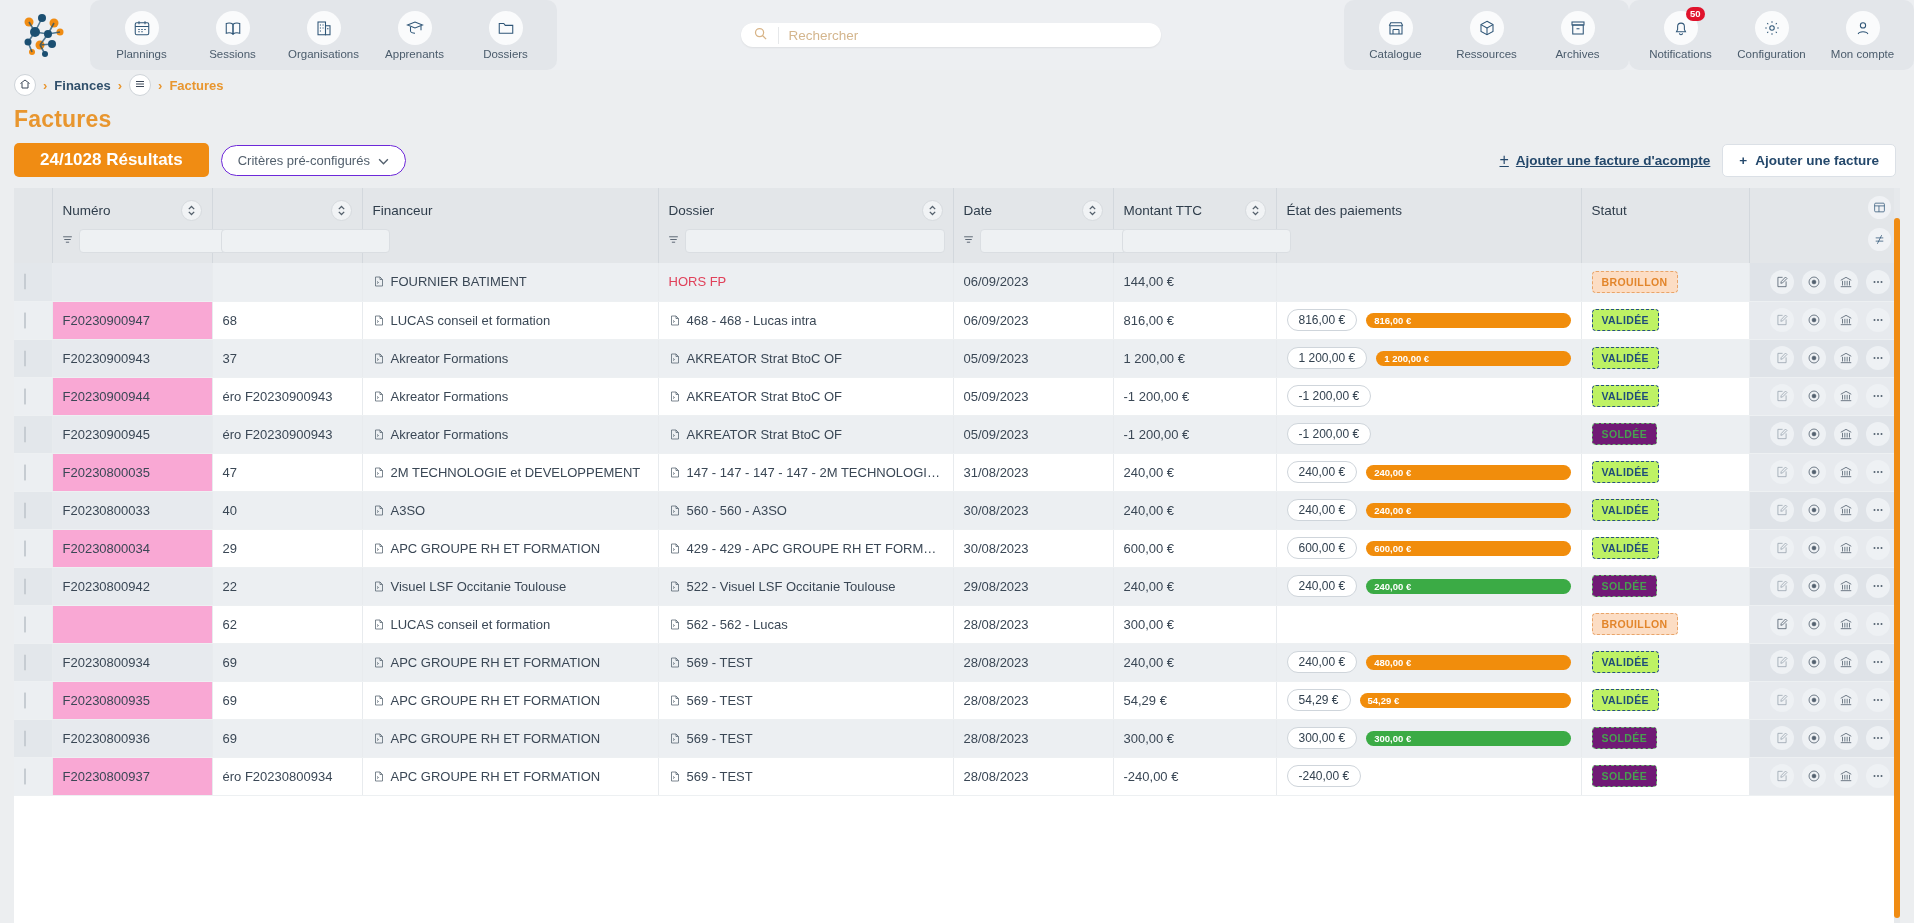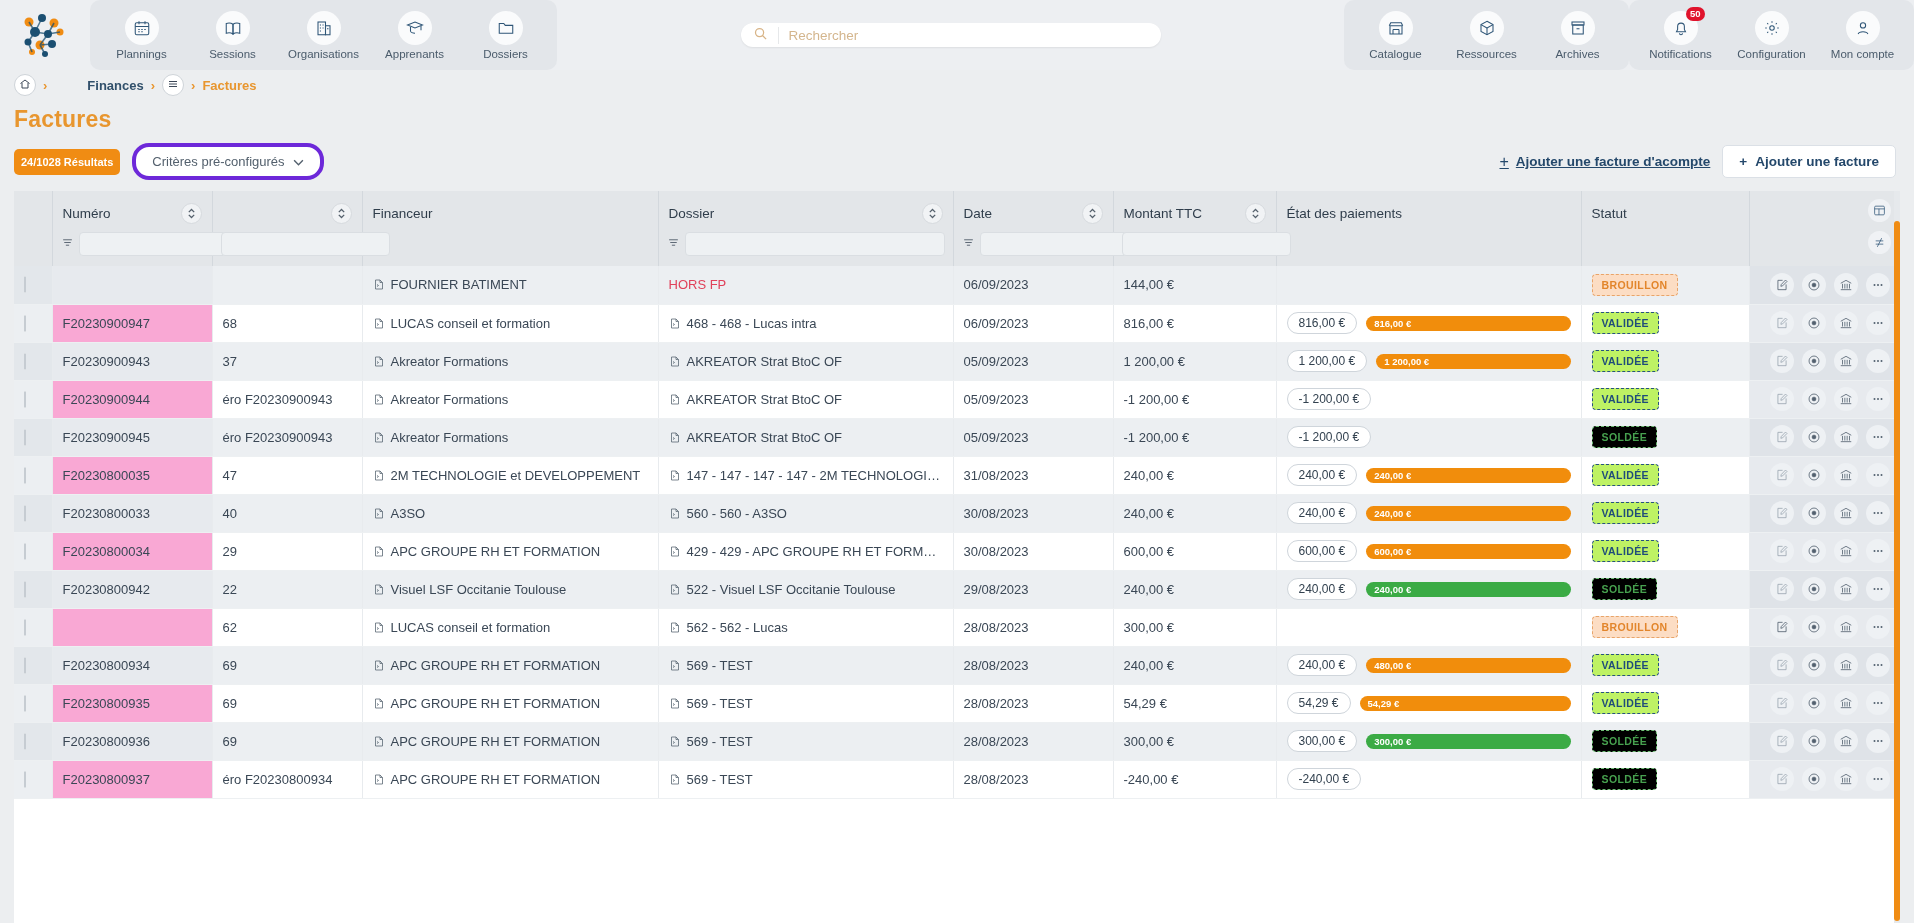--- a/index.html
+++ b/index.html
@@ -89,41 +89,41 @@
     background: #eceef0;
     font-size: 13px;
   }
   .crumb-circle {
     width: 22px; height: 22px; border-radius: 50%;
     border: 1px solid #cfd4d9; background: #fff;
     display: flex; align-items: center; justify-content: center;
     cursor: pointer;
   }
   .crumb-sep { color: #e8962f; font-weight: bold; font-size: 13px; }
-  .crumb-link { color: #31506b; font-weight: bold; cursor: pointer; font-size: 13px; margin-left: 33px; }
+  .crumb-link { color: #31506b; font-weight: bold; cursor: pointer; font-size: 13px; }
   .crumb-cur  { color: #e8962f; font-weight: bold; font-size: 13px; }
 
   
   .pagehead { padding: 6px 14px 0 14px; }
   .pagetitle {
     color: #e8962f; font-size: 23px; font-weight: bold;
     letter-spacing: .2px;
   }
   .toolbar {
     display: flex; align-items: center; gap: 12px;
     margin-top: 10px; padding-right: 4px;
   }
   .pill-results {
     background: #f08c13; color: #fff;
-    font-size: 11px; font-weight: bold;
-    border-radius: 5px; padding: 7px 7px;
+    font-size: 17px; font-weight: bold;
+    border-radius: 5px; padding: 7px 26px;
     cursor: pointer;
   }
   .pill-criteria {
-    background: #fff; border: 4px solid #6d28d9;
+    background: #fff; border: 1px solid #6d28d9;
     border-radius: 17px; padding: 7px 16px;
     font-size: 13px; color: #53606d;
     display: flex; align-items: center; gap: 8px;
     cursor: pointer;
   }
   .spacer { flex: 1; }
   .lnk-add {
     color: #24486b; font-size: 13.5px; font-weight: bold;
     text-decoration: underline; cursor: pointer;
     display: flex; align-items: center; gap: 7px;
@@ -220,21 +220,21 @@
   .bar.green  { background: #3bab45; }
 
   
   .badge-stat {
     display: inline-block;
     font-size: 10.5px; font-weight: bold; letter-spacing: .4px;
     padding: 4px 9px; border-radius: 4px;
   }
   .st-brouillon { background: #fcddc4; color: #e2852b; border: 1px dashed #e8a469; text-align: right; }
   .st-validee   { background: #bef264; color: #1f4c7a; border: 1px dashed #28527f; }
-  .st-soldee    { background: #000000; color: #47a14f; border: 1px dashed #6dbd73; text-align: center; }
+  .st-soldee    { background: #701a75; color: #47a14f; border: 1px dashed #6dbd73; text-align: center; }
 
   
   td.actions-cell { background: #e7eaee; }
   tbody tr.alt td.actions-cell { background: #dfe3e8; }
   .actions { display: flex; align-items: center; gap: 8px; justify-content: flex-end; }
   .act-btn {
     width: 24px; height: 24px; border-radius: 50%;
     background: #eef1f4;
     display: flex; align-items: center; justify-content: center;
     cursor: pointer;

